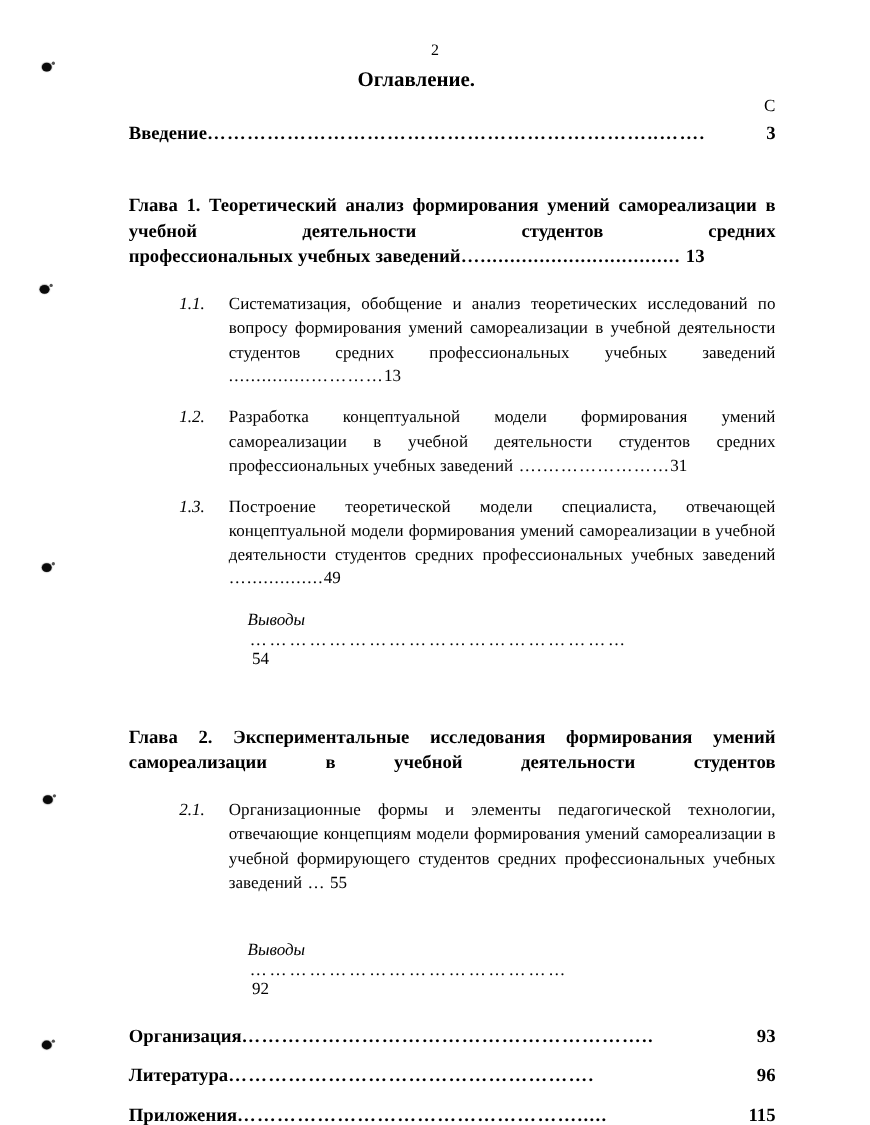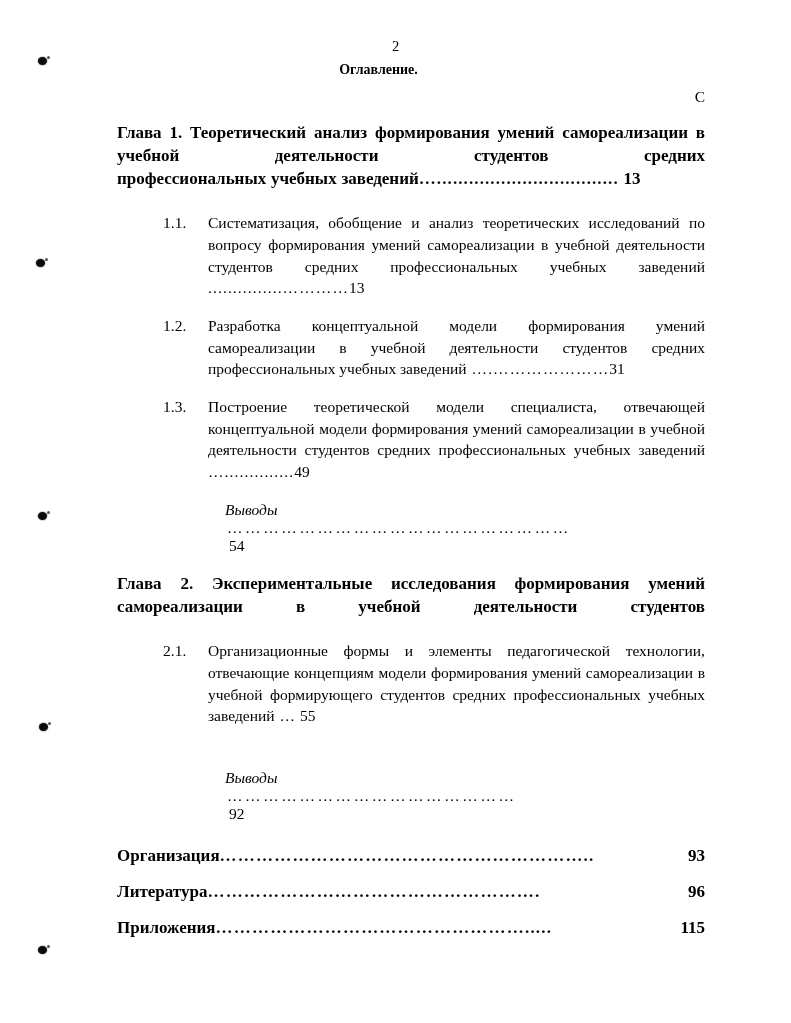--- a/index.html
+++ b/index.html
@@ -53,21 +53,21 @@
     width: 791px;
     text-align: center;
     font-size: 14.5px;
   }
   .doc-title {
     position: absolute;
     top: 62px;
     left: 0;
     width: 757px;
     text-align: center;
-    font-size: 14px;
+    font-size: 19px;
     font-weight: bold;
   }
   .col-head {
     position: absolute;
     top: 88px;
     left: 0;
     width: 705px;
     text-align: right;
     font-size: 15.5px;
   }
@@ -110,20 +110,21 @@
   .lvl0 .pg { flex: 0 0 auto; padding-left: 0px; }
 
   
   .chapter {
     font-size: 17px;
     font-weight: bold;
     line-height: 1.34;
     text-align: justify;
     text-align-last: justify;
     word-spacing: 0.5px;
+    margin-top: 32px;
   }
   .chapter .last {
     text-align-last: left;
     display: block;
   }
 
   
   .sub {
     position: relative;
     font-size: 15.5px;
@@ -131,20 +132,21 @@
     padding-left: 91px;
     text-align: justify;
     text-align-last: left;
   }
   .sub .num {
     position: absolute;
     left: 46px;
     top: 0;
     width: 38px;
     text-align: center;
+    font-style: italic;
   }
   .sub .pg {
     white-space: nowrap;
   }
 
   .vyvody {
     position: relative;
     font-size: 15.5px;
     font-style: italic;
     padding-left: 108px;
@@ -183,20 +185,25 @@
   <div class="punch p2"></div>
   <div class="punch p3"></div>
   <div class="punch p4"></div>
 
   <div class="folio">2</div>
   <div class="doc-title">Оглавление.</div>
   <div class="col-head">С</div>
 
   <div class="body">
 
+    <div class="entry lvl0">
+      <span class="txt">Введение</span>
+        <span class="dots">…………………………………………………………..…….</span>
+        <span class="pg">3</span>
+    </div>
 
     <div class="sp-12"></div>
 
     <div class="chapter">
       <span>Глава 1. Теоретический  анализ    формирования   умений</span>
       <span>самореализации в учебной деятельности студентов  средних</span>
       <span class="last"><span>профессиональных учебных заведений</span><span class="leader">…..................................</span> <span>13</span></span>
     </div>
 
     <div class="sp-22"></div>

